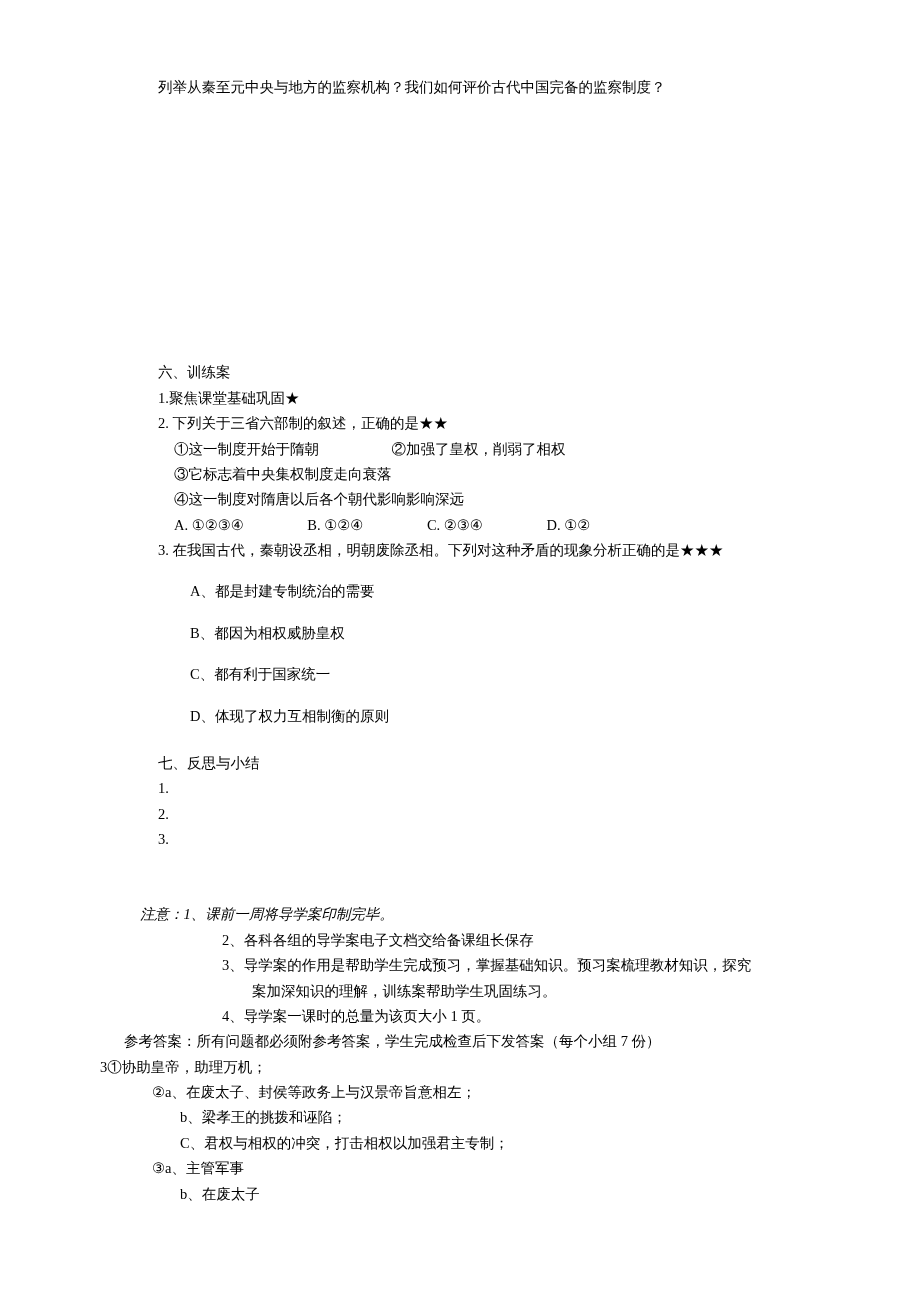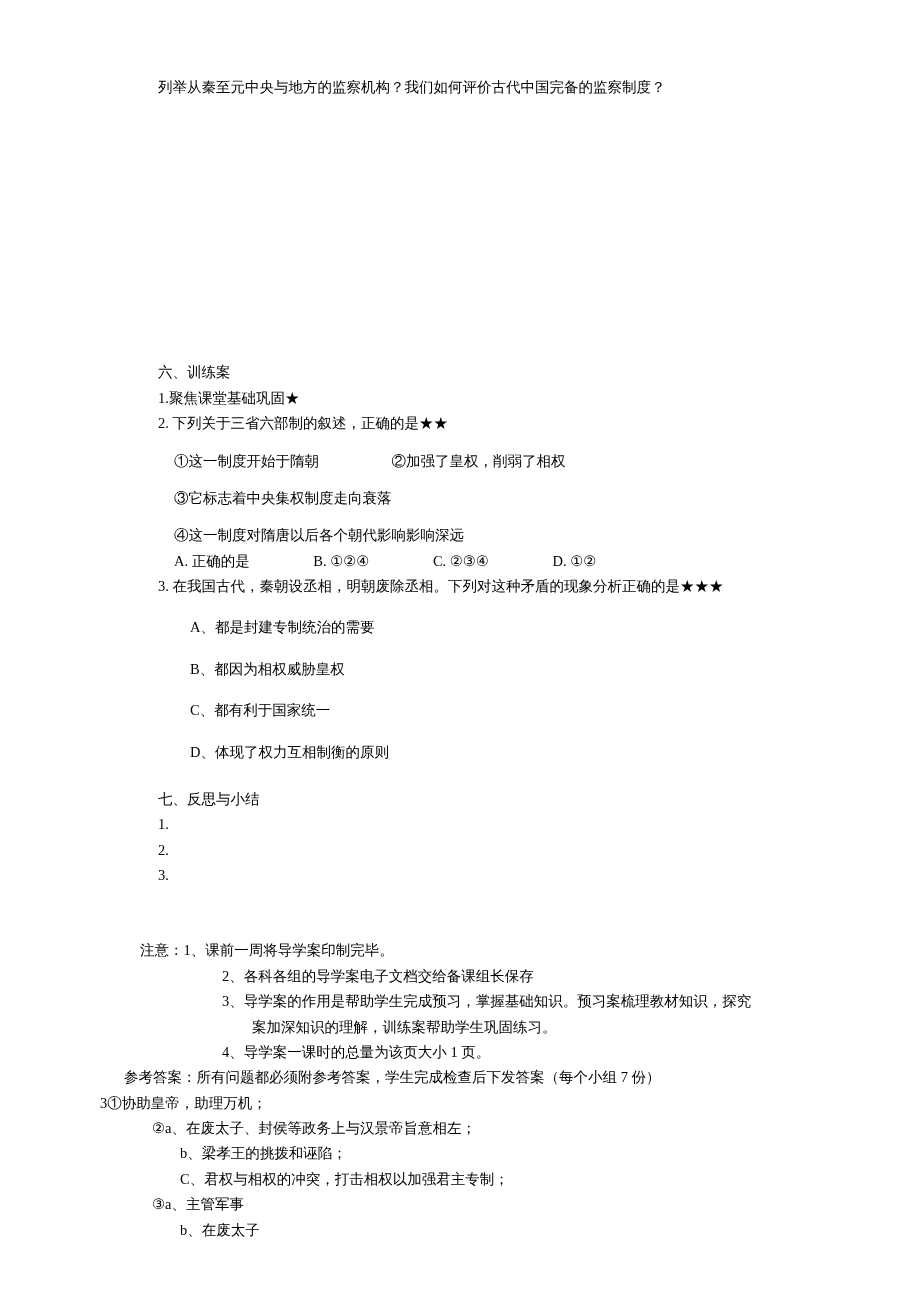--- a/index.html
+++ b/index.html
@@ -15,38 +15,38 @@
       font-size: 14.5px;
       line-height: 1.75;
       color: #000;
       padding: 75px 100px 100px 100px;
     }
     .indent-1 {
       padding-left: 58px;
     }
     .option-line {
       padding-left: 74px;
-      margin-top: 12px;
     }
     .sub-opt {
       padding-left: 90px;
       margin-top: 16px;
     }
     .gap-large {
       height: 260px;
     }
     .gap-small {
       height: 50px;
     }
     .hang-notes {
       padding-left: 152px;
       text-indent: -30px;
     }
     .hang-notes-first {
       padding-left: 40px;
+      font-style: italic;
     }
     .ans {
       padding-left: 24px;
     }
     .ans-sub {
       padding-left: 52px;
     }
     .ans-sub2 {
       padding-left: 80px;
     }
@@ -68,21 +68,21 @@
 
 <div class="gap-large"></div>
 
 <div class="indent-1">六、训练案</div>
 <div class="indent-1">1.聚焦课堂基础巩固★</div>
 <div class="indent-1">2.  下列关于三省六部制的叙述，正确的是★★</div>
 <div class="option-line q1-line"><span>①这一制度开始于隋朝</span>                    <span>②加强了皇权，削弱了相权</span></div>
 <div class="option-line">③它标志着中央集权制度走向衰落</div>
 <div class="option-line">④这一制度对隋唐以后各个朝代影响影响深远</div>
 <div class="spaced-options">
-  <span>A.  正确的是</span>
+  <span>A.  ①②③④</span>
   <span>B.  ①②④</span>
   <span>C.  ②③④</span>
   <span>D.  ①②</span>
 </div>
 <div class="indent-1">3.  在我国古代，秦朝设丞相，明朝废除丞相。下列对这种矛盾的现象分析正确的是★★★</div>
 <div class="sub-opt">A、都是封建专制统治的需要</div>
 <div class="sub-opt">B、都因为相权威胁皇权</div>
 <div class="sub-opt">C、都有利于国家统一</div>
 <div class="sub-opt">D、体现了权力互相制衡的原则</div>
 

